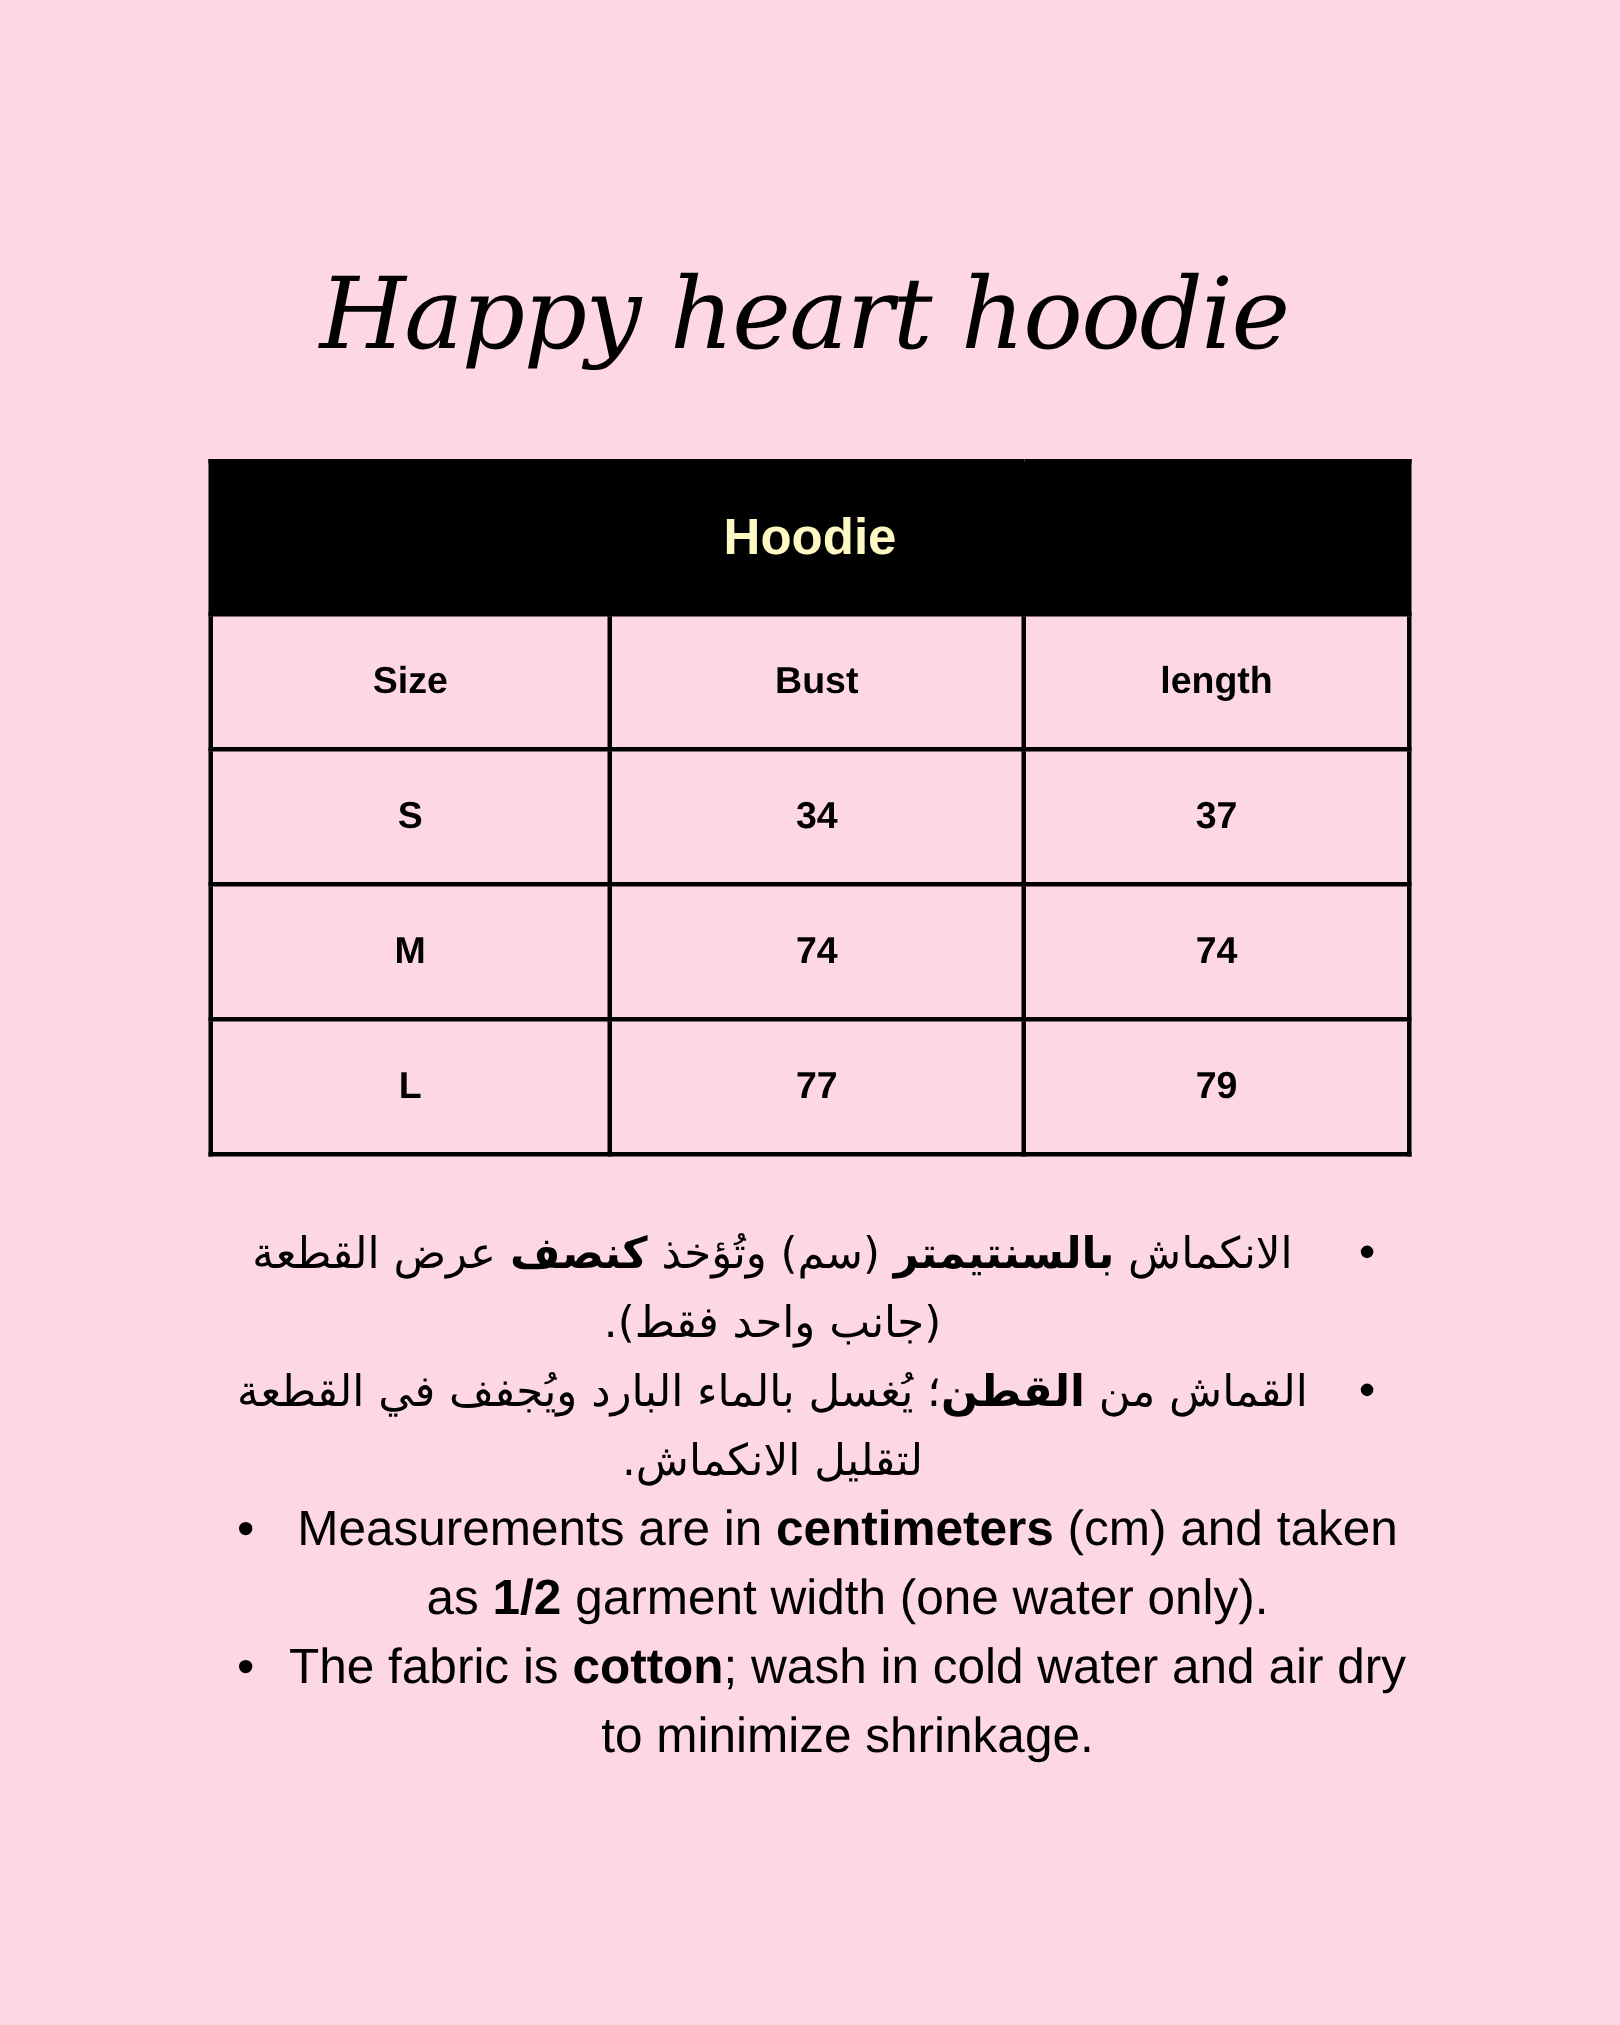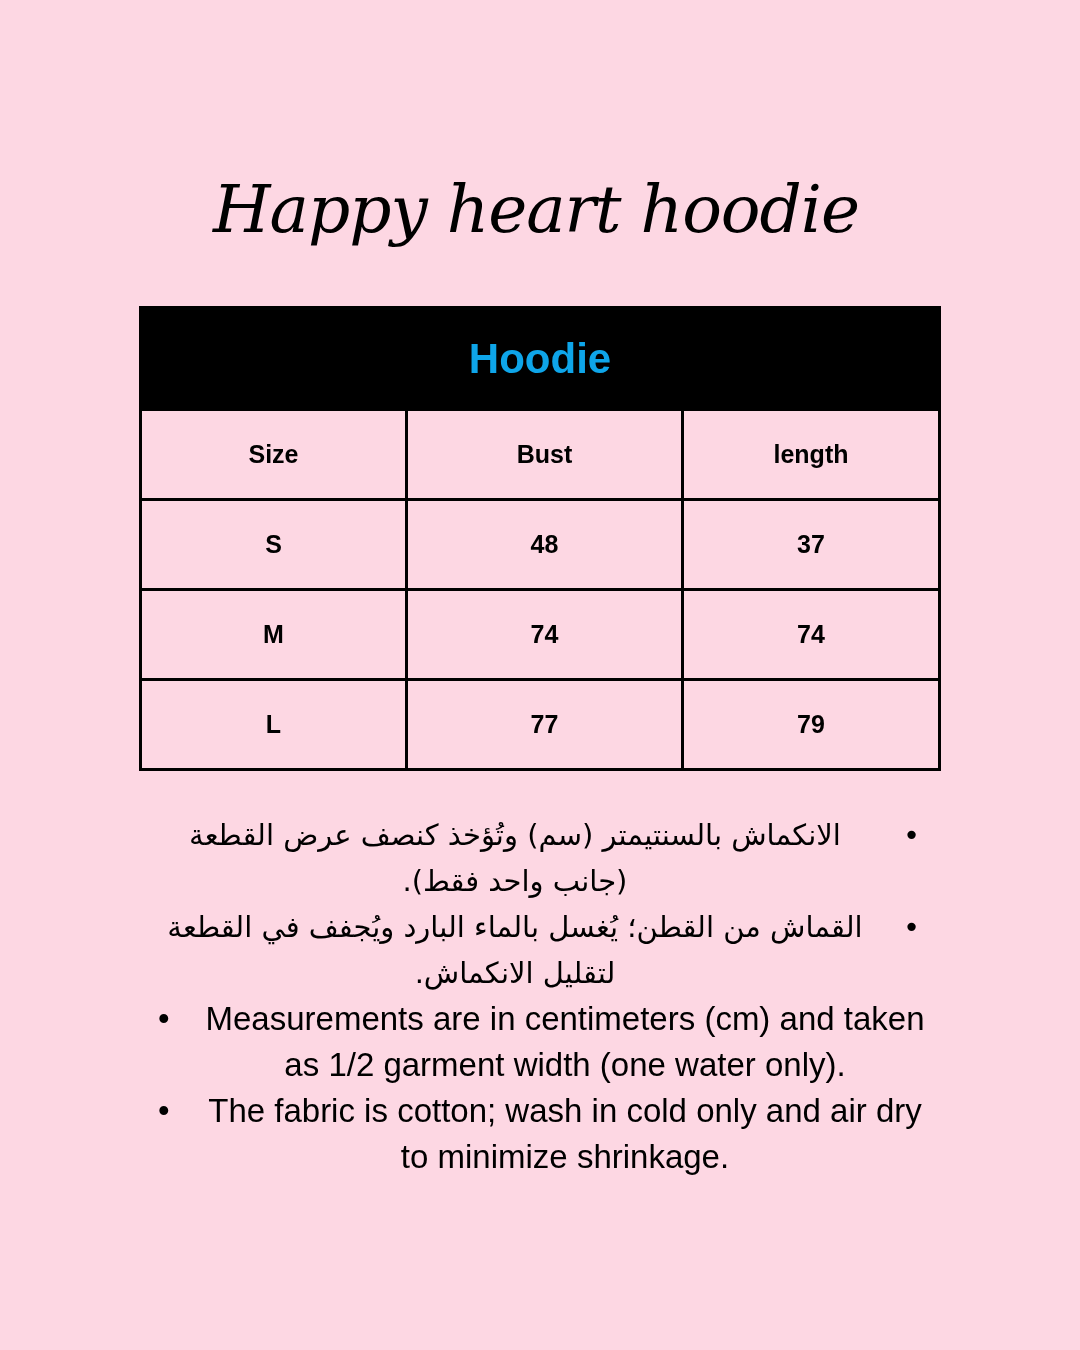--- a/index.html
+++ b/index.html
@@ -31,43 +31,43 @@
     .table td, .table th {
       border: 3px solid #000;
       text-align: center;
       font-family: "Liberation Sans", sans-serif;
       font-weight: bold;
       font-size: 25px;
       padding: 0;
     }
     .table .head-row th {
       background: #000;
-      color: #0ea5e9;
+      color: #fef9c3;
       height: 99px;
-      font-size: 42px;
+      font-size: 34px;
     }
     .table tr.row td { height: 87px; }
     .col1 { width: 265px; }
     .col2 { width: 275px; }
     .col3 { width: 256px; }
     .notes {
       position: absolute;
       left: 140px; top: 812px; width: 800px;
     }
     .note {
       position: relative;
       text-align: center;
       font-size: 29px;
       line-height: 46px;
     }
     .note-ar { direction: rtl; padding: 0 60px 0 10px; }
     .note-ar .bullet { position: absolute; right: 20px; top: 0; }
     .note-en { padding: 0 0 0 50px; font-family: "Liberation Sans", sans-serif; font-size: 33px; }
     .note-en .bullet { position: absolute; left: 18px; top: 0; }
-    b { font-weight: normal; text-align: right; }
+    b { font-weight: bold; text-align: right; }
   </style>
 </head>
 <body>
 
 <div class="title">Happy heart hoodie</div>
 
 <table class="table">
   <colgroup>
       <col class="col1">
       <col class="col2">
@@ -77,21 +77,21 @@
       <tr class="head-row">
     <th colspan="3">Hoodie</th>
   </tr>
   <tr class="row">
     <td>Size</td>
     <td>Bust</td>
     <td>length</td>
   </tr>
   <tr class="row">
     <td>S</td>
-    <td>48</td>
+    <td>34</td>
     <td>37</td>
   </tr>
   <tr class="row">
     <td>M</td>
     <td>74</td>
     <td>74</td>
   </tr>
   <tr class="row">
     <td>L</td>
     <td>77</td>
@@ -108,15 +108,15 @@
   <div class="note note-ar">
     <span class="bullet">•</span>
     <span>القماش من </span><b>القطن</b><span>؛ يُغسل بالماء البارد ويُجفف في القطعة لتقليل الانكماش.</span>
   </div>
   <div class="note note-en">
     <span class="bullet">•</span>
     <span>Measurements are in </span><b>centimeters</b><span> (cm) and taken as </span><b>1/2</b><span> garment width (one water only).</span>
   </div>
   <div class="note note-en">
     <span class="bullet">•</span>
-    <span>The fabric is </span><b>cotton</b><span>; wash in cold only and air dry to minimize shrinkage.</span>
+    <span>The fabric is </span><b>cotton</b><span>; wash in cold water and air dry to minimize shrinkage.</span>
   </div>
 </div>
 
 </body></html>

